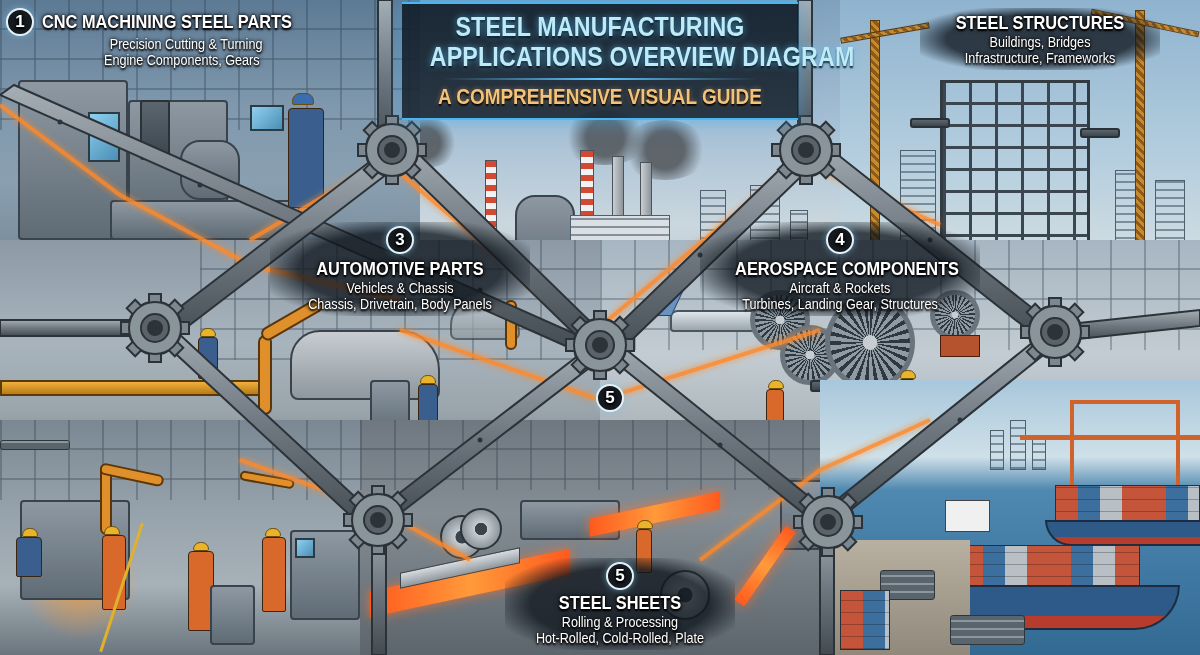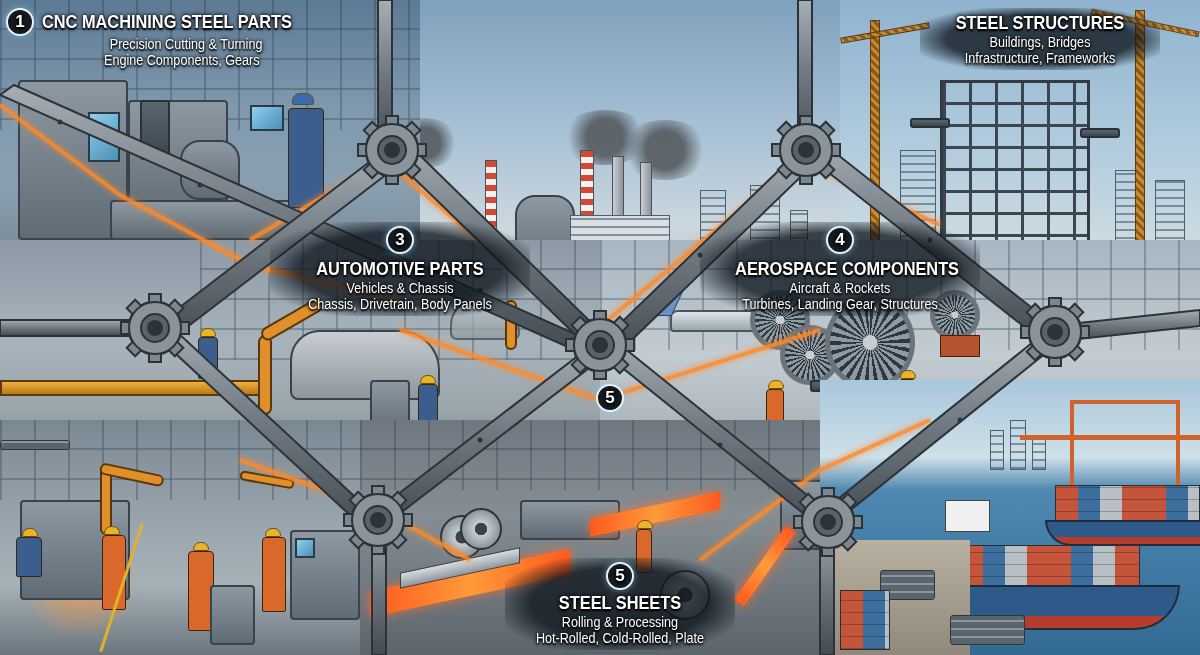--- a/index.html
+++ b/index.html
@@ -354,20 +354,26 @@
 
     <use href="#gear" x="392" y="150"></use>
     <use href="#gear" x="806" y="150"></use>
     <use href="#gear" x="155" y="328"></use>
     <use href="#gear" x="600" y="345"></use>
     <use href="#gear" x="1055" y="332"></use>
     <use href="#gear" x="378" y="520"></use>
     <use href="#gear" x="828" y="522"></use>
   </svg>
 
+  <div class="title-block">
+    <div class="title-line first">STEEL MANUFACTURING</div>
+    <div class="title-line">APPLICATIONS OVERVIEW DIAGRAM</div>
+    <div class="title-divider"></div>
+    <div class="subtitle">A COMPREHENSIVE VISUAL GUIDE</div>
+  </div>
 
   <div class="label" style="left:6px;top:8px;text-align:left;">
     <div style="display:flex;align-items:center;gap:8px;">
       <span class="badge">1</span>
       <span class="label-title" style="transform-origin:left center;">CNC MACHINING STEEL PARTS</span>
     </div>
     <div class="label-sub" style="margin-left:92px;">Precision Cutting &amp; Turning</div>
     <div class="label-sub" style="margin-left:86px;">Engine Components, Gears</div>
   </div>
 

